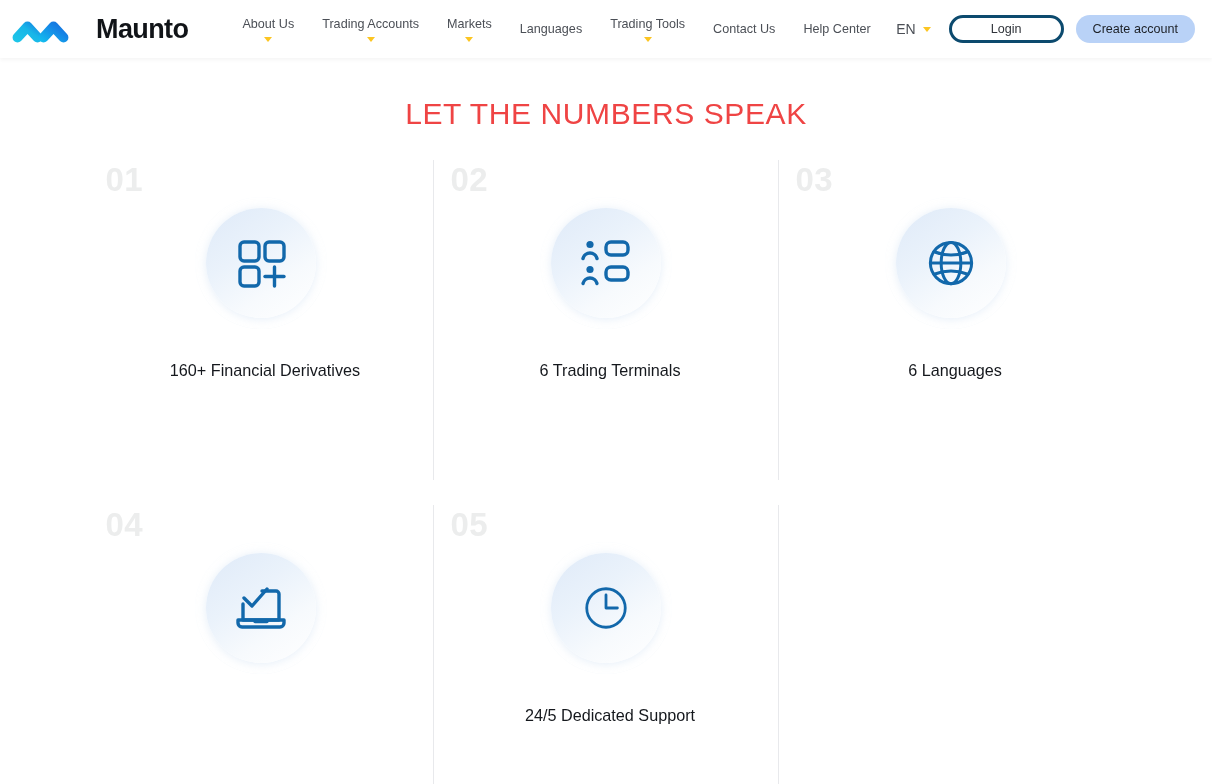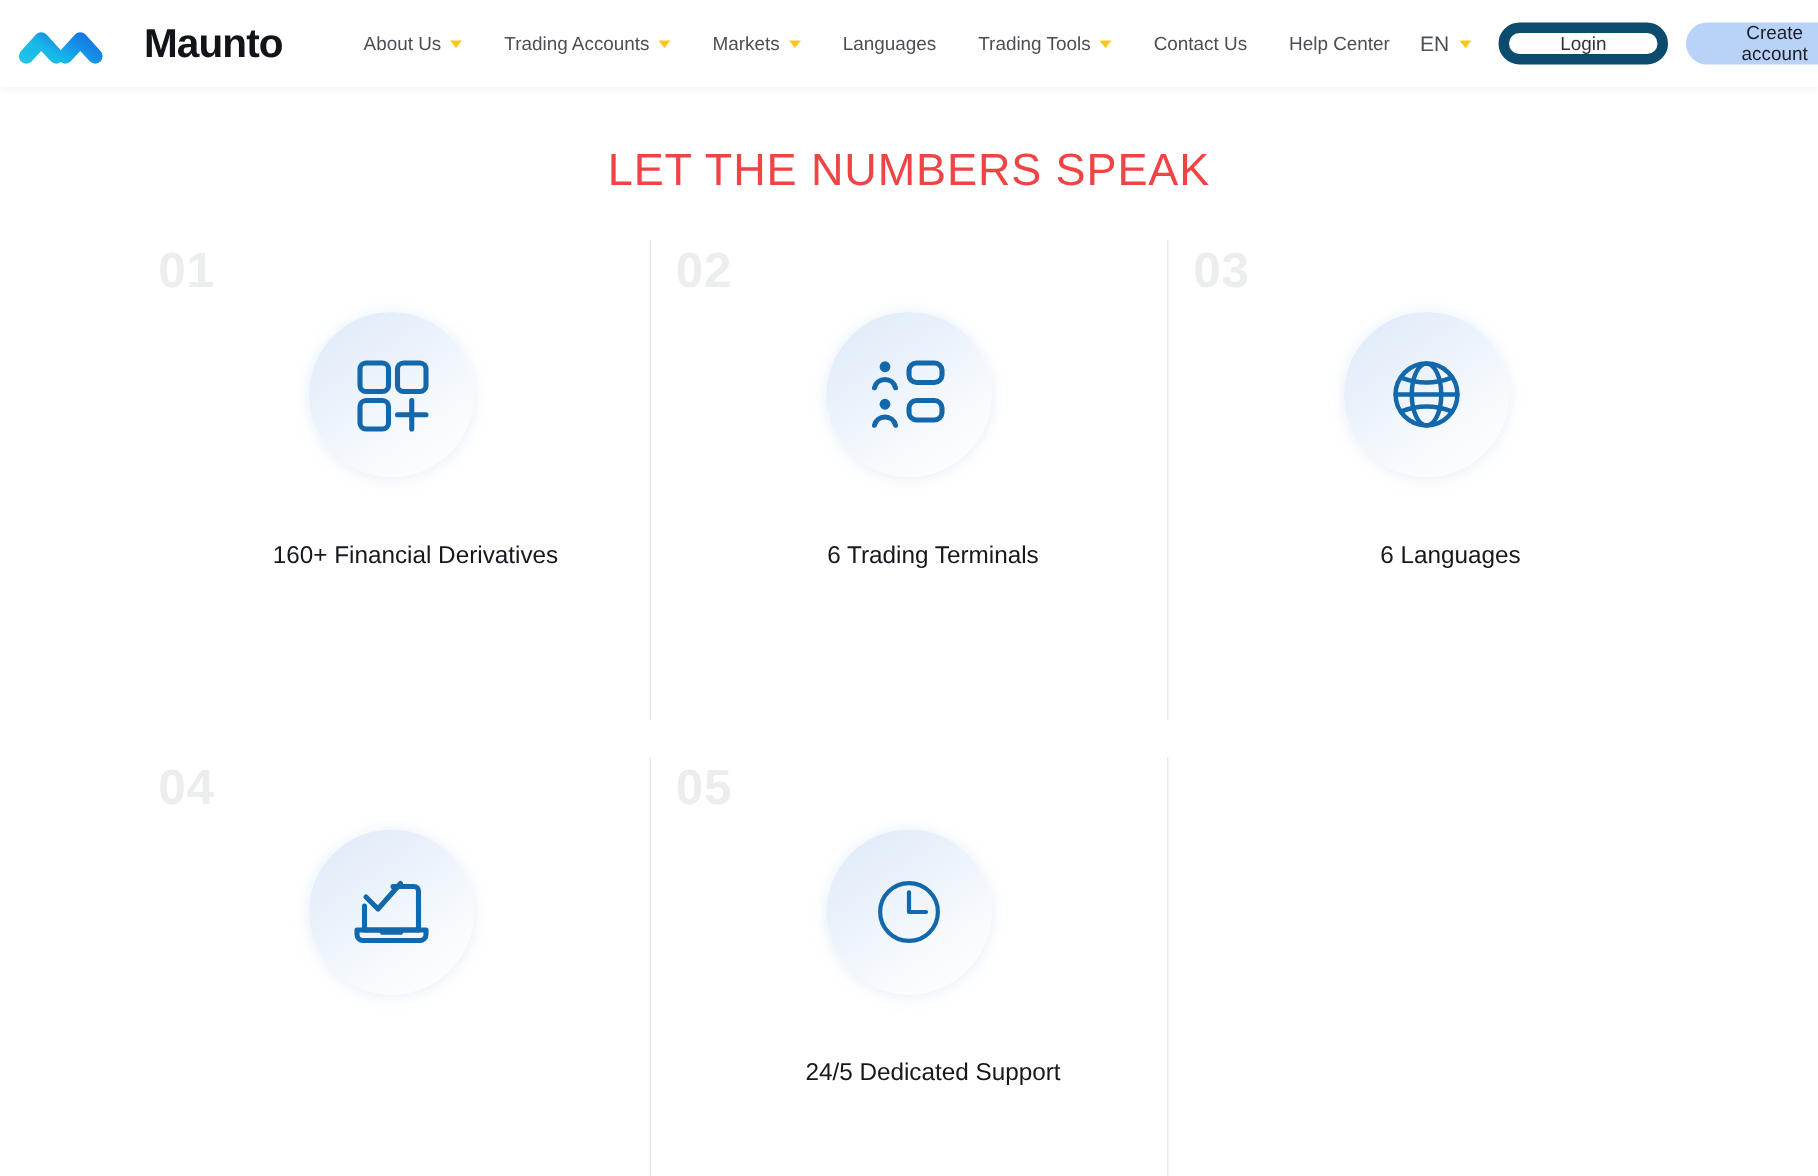--- a/index.html
+++ b/index.html
@@ -47,20 +47,21 @@
   }
   .nav-item {
     display: flex;
     align-items: center;
     gap: 6px;
     padding: 6px 14px;
     font-size: 12.6px;
     color: #4b4f56;
     cursor: pointer;
     white-space: nowrap;
+    flex-direction: column;
   }
   .caret {
     width: 0; height: 0;
     border-left: 4.5px solid transparent;
     border-right: 4.5px solid transparent;
     border-top: 5.5px solid #fcc521;
     display: inline-block;
   }
 
   .header-right {
@@ -75,21 +76,21 @@
     align-items: center;
     gap: 7px;
     font-size: 14px;
     color: #4b4f56;
     cursor: pointer;
     padding: 4px 6px;
   }
   .btn-login {
     width: 115px;
     height: 28px;
-    border: 7px solid #0c4a6e;
+    border: 3px solid #0c4a6e;
     border-radius: 14px;
     background: #ffffff;
     font-size: 12.6px;
     color: #30343a;
     font-family: "Liberation Sans", sans-serif;
     cursor: pointer;
     display: flex; align-items: center; justify-content: center;
   }
   .btn-create {
     min-width: 116px;
@@ -181,21 +182,21 @@
     width: 110px; height: 110px;
     border-radius: 50%;
     background: linear-gradient(145deg, #dfeaf8 0%, #eaf2fb 38%, #f7fafd 68%, #ffffff 100%);
     box-shadow: 0 1px 10px rgba(180,205,235,0.35);
   }
   .icon-svg { position: relative; z-index: 2; }
 
   .caption {
     position: absolute;
     top: 203px;
-    left: 16px;
+    left: 4px;
     width: 100%;
     text-align: center;
     font-size: 16.2px;
     line-height: 24px;
     color: #15181d;
     padding: 0 30px;
   }
 </style>
 </head>
 <body>

